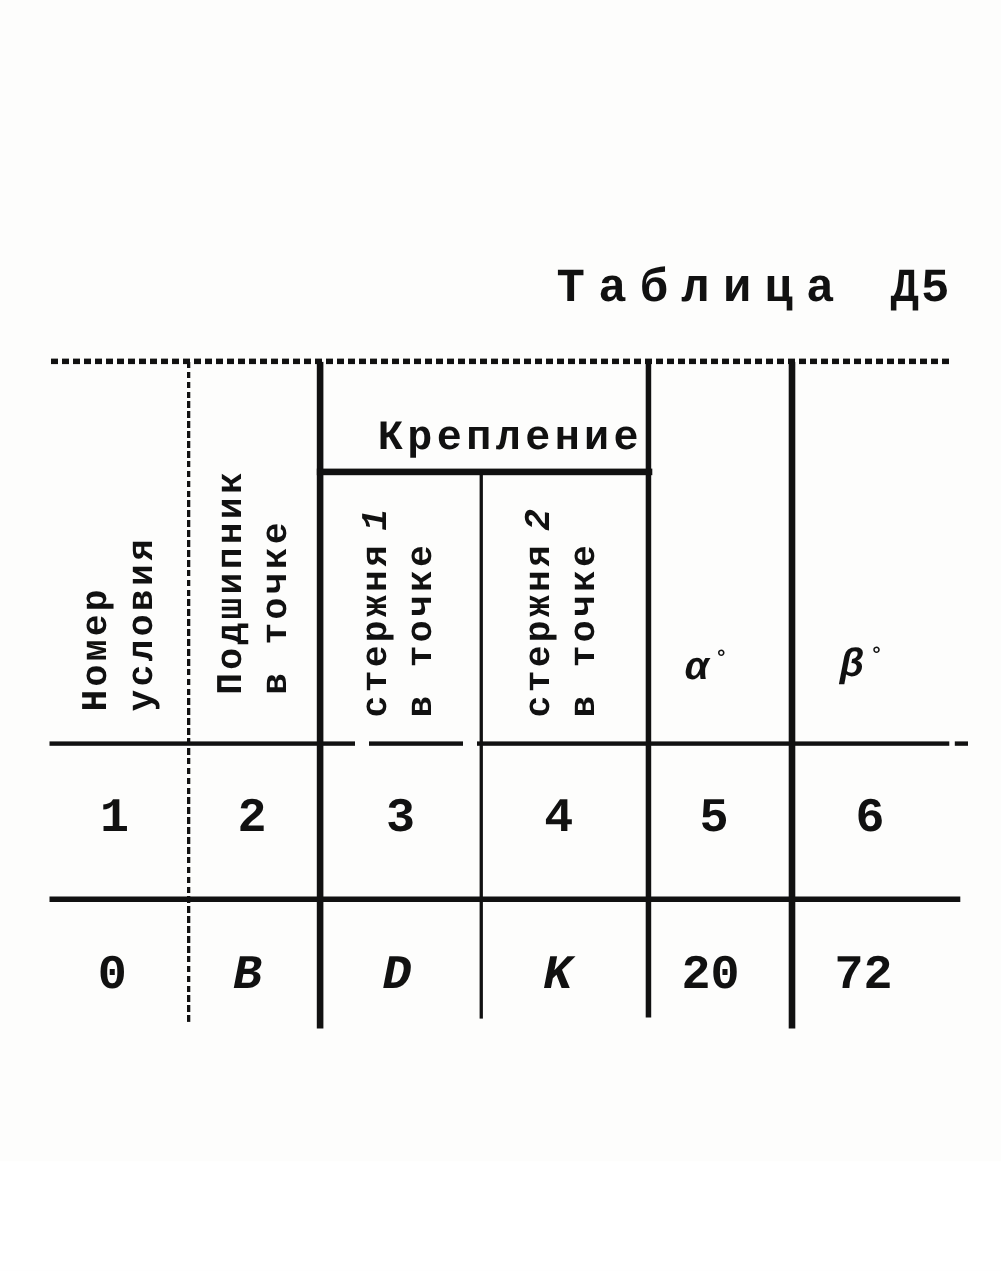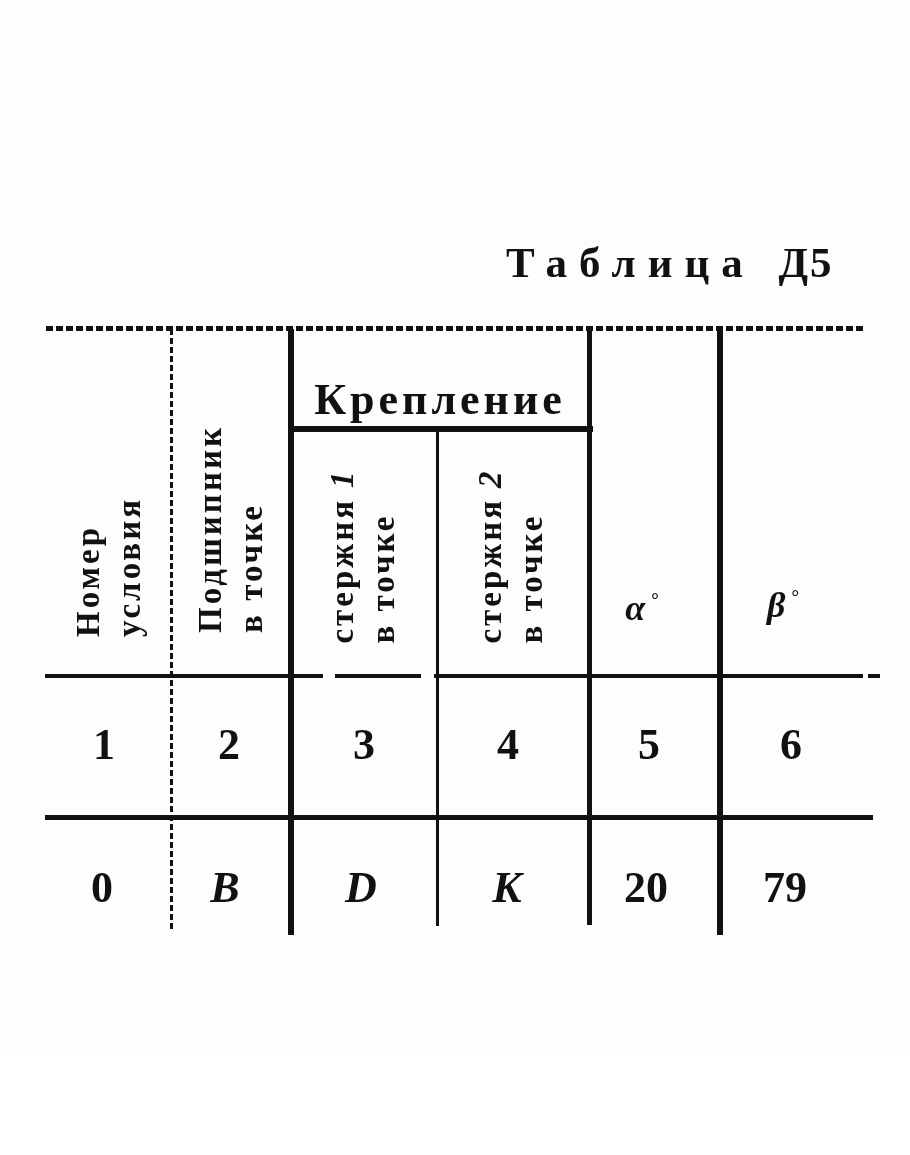--- a/index.html
+++ b/index.html
@@ -2,21 +2,21 @@
 <html><head>
 <meta charset="utf-8">
 <style>
   html, body { margin: 0; padding: 0; background: #ffffff; }
   .page {
     position: relative;
     width: 910px;
     height: 1056px;
     background: #fdfdfc;
     color: #111111;
-    font-family: Liberation Serif, serif;
+    font-family: Liberation Mono, monospace;
     overflow: hidden;
   }
 
   
   .title {
     position: absolute;
     left: 506px;
     top: 238px;
     font-size: 43px;
     font-weight: 700;
@@ -64,23 +64,23 @@
   .rot .ln { display: block; }
   .rot-c1 { left: 109px; top: 567px; }
   .rot-c2 { left: 231px; top: 529px; }
   .rot-c3 { left: 363px; top: 556px; }
   .rot-c4 { left: 511px; top: 556px; }
   .num-it { font-style: italic; margin-left: 10px; }
 
   
   .group-header {
     position: absolute;
-    left: 440px; top: 399px;
+    left: 464px; top: 399px;
     transform: translate(-50%, -50%);
-    font-size: 44px;
+    font-size: 38px;
     font-weight: 700;
     letter-spacing: 4px;
     white-space: nowrap;
   }
 
   
   .sym {
     position: absolute;
     transform: translate(-50%, -50%);
     font-size: 36px;
@@ -166,15 +166,15 @@
   <div class="cell n3">3</div>
   <div class="cell n4">4</div>
   <div class="cell n5">5</div>
   <div class="cell n6">6</div>
 
   <div class="cell d1">0</div>
   <div class="cell d2 it">B</div>
   <div class="cell d3 it">D</div>
   <div class="cell d4 it">K</div>
   <div class="cell d5">20</div>
-  <div class="cell d6">79</div>
+  <div class="cell d6">72</div>
 
 </div>
 
 </body></html>

